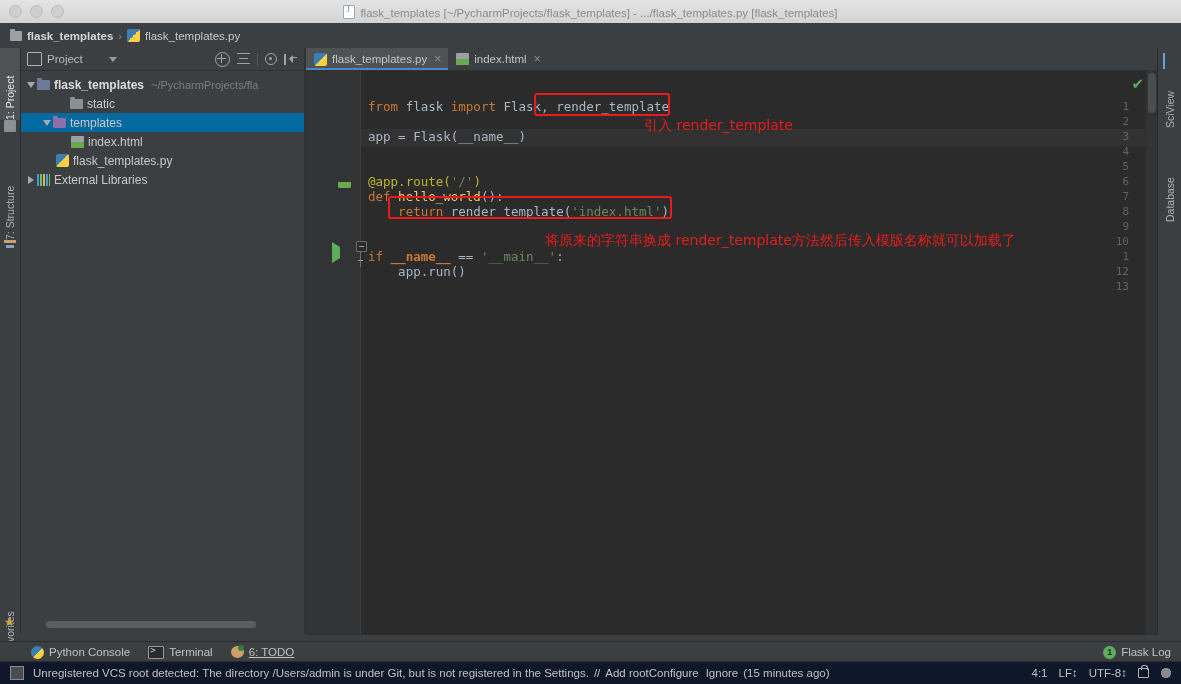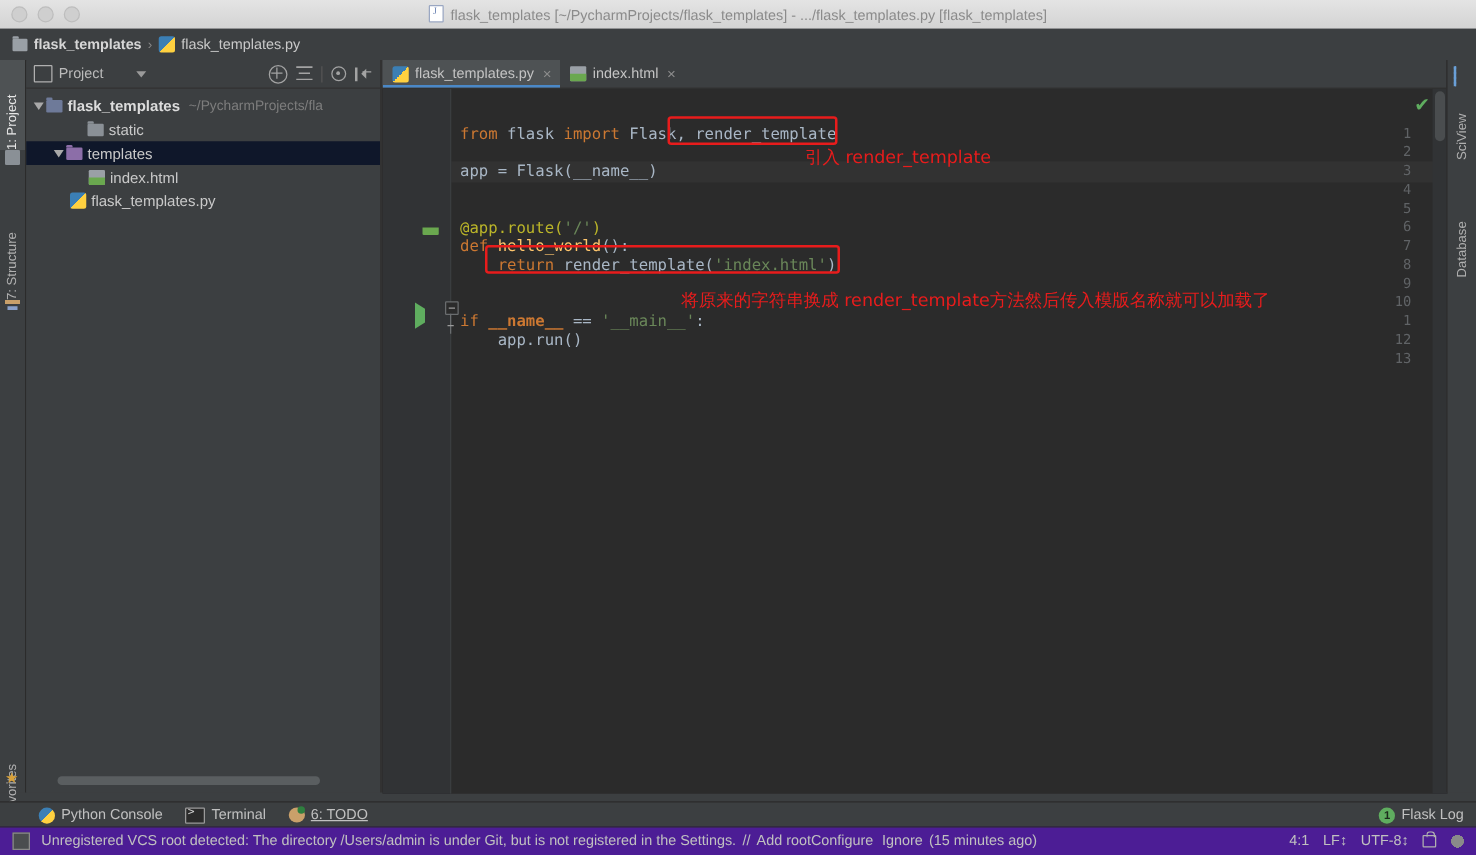--- a/index.html
+++ b/index.html
@@ -129,21 +129,21 @@
      background-size:13px 5px,9px 5px,13px 5px;background-position:0 0,2px 5px,0 10px;background-repeat:no-repeat;}
   .pi-sep{width:1px;height:13px;background:#555;}
   .pi-gear{border:1.4px solid #b5b5b5;border-radius:50%;width:10px;height:10px;position:relative;}
   .pi-gear:after{content:"";position:absolute;left:3px;top:3px;width:3px;height:3px;background:#b5b5b5;border-radius:50%;}
   .pi-hide{width:12px;height:11px;border-left:2px solid #b5b5b5;position:relative;}
   .pi-hide:after{content:"";position:absolute;left:4px;top:3px;width:7px;height:1.4px;background:#b5b5b5;}
   .pi-hide:before{content:"";position:absolute;left:3px;top:1px;border-top:4px solid transparent;border-bottom:4px solid transparent;border-right:4px solid #b5b5b5;}
 
   .tree{padding-top:4px;font-size:12px;}
   .trow{height:19px;display:flex;align-items:center;white-space:nowrap;padding-left:4px;}
-  .trow.sel{background:#0f172a;}
+  .trow.sel{background:#0369a1;}
   .twisty{width:12px;height:19px;display:flex;align-items:center;justify-content:center;}
   .tri-r{width:0;height:0;border-top:4.5px solid transparent;border-bottom:4.5px solid transparent;border-left:6px solid #a9a9a9;}
   .tri-d{width:0;height:0;border-left:4.5px solid transparent;border-right:4.5px solid transparent;border-top:6px solid #a9a9a9;}
   .tlabel{margin-left:4px;color:#c9c9c9;}
   .tlabel.b{font-weight:bold;color:#dcdcdc;}
   .tpath{margin-left:7px;color:#7d7d7d;font-size:11px;}
   .fold-blue{width:13px;height:10px;background:#6e7a99;border-radius:1px;position:relative;}
   .fold-blue:before{content:"";position:absolute;left:0;top:-2px;width:5px;height:2px;background:#6e7a99;border-radius:1px 1px 0 0;}
   .fold-purple{width:13px;height:10px;background:#8c6ea8;border-radius:1px;position:relative;}
   .fold-purple:before{content:"";position:absolute;left:0;top:-2px;width:5px;height:2px;background:#8c6ea8;border-radius:1px 1px 0 0;}
@@ -226,21 +226,21 @@
   .console-ico{width:13px;height:13px;border-radius:50%;background:linear-gradient(135deg,#3b7fb5 0 50%,#ffd140 50% 100%);}
   .term-ico{width:14px;height:11px;background:#2b2b2b;border:1px solid #9a9a9a;border-radius:1px;position:relative;}
   .term-ico:after{content:">";position:absolute;left:1px;top:-2px;font-size:9px;color:#d0d0d0;font-family:"DejaVu Sans Mono",monospace;}
   .todo-ico{width:13px;height:12px;border-radius:50%;background:#c9a06a;position:relative;}
   .todo-ico:after{content:"";position:absolute;left:7px;top:-1px;width:6px;height:6px;border-radius:50%;background:#2f7f3f;}
   .evlog{margin-left:auto;display:flex;align-items:center;gap:5px;padding-right:10px;font-size:11.5px;color:#c0c0c0;}
   .ev-badge{width:13px;height:13px;border-radius:50%;background:#5fad5f;color:#1c2b1c;font-size:9px;
             display:flex;align-items:center;justify-content:center;font-weight:bold;}
 
   .statusbar{
-    position:absolute;left:0;bottom:0;width:1181px;height:22px;background:#4c1d95;
+    position:absolute;left:0;bottom:0;width:1181px;height:22px;background:#0f172a;
     border-top:1px solid #2b2b2b;display:flex;align-items:center;
   }
   .sb-sq{width:12px;height:12px;border:1px solid #8a8a8a;background:#4a4d4f;margin:0 9px 0 10px;}
   .sb-msg{font-size:11.5px;color:#c0c0c0;}
   .sb-link{color:#c0c0c0;text-decoration:none;}
   .sb-right{margin-left:auto;display:flex;align-items:center;gap:11px;padding-right:9px;font-size:11.5px;color:#c0c0c0;}
   .lock-ico{width:9px;height:8px;border:1.3px solid #b0b0b0;border-radius:1px;position:relative;}
   .lock-ico:before{content:"";position:absolute;left:1.5px;top:-4px;width:5px;height:4px;border:1.3px solid #b0b0b0;border-bottom:none;border-radius:3px 3px 0 0;}
   .hammer-ico{width:12px;height:12px;background:#8a8a8a;-webkit-mask:radial-gradient(circle,#000 60%,transparent 61%);mask:radial-gradient(circle,#000 60%,transparent 61%);}
 </style>
@@ -358,20 +358,27 @@
       <div class="trow" style="padding-left:50px">
         <span class="html-ico" style="margin-right:0"></span>
         <span class="tlabel">index.html</span>
       </div>
 
       <div class="trow" style="padding-left:35px">
         <span class="py-ico" style="margin-right:0"></span>
         <span class="tlabel">flask_templates.py</span>
       </div>
 
+      <div class="trow" style="padding-left:4px">
+        <span class="twisty">
+            <span class="tri-r"></span>
+          </span>
+        <span class="lib-ico"></span>
+        <span class="tlabel">External Libraries</span>
+      </div>
     </div>
 
     <div class="panel-hscroll"></div>
   </div>
   <div class="panel-split"></div>
 
   <div class="editor-wrap">
 
     <div class="tabs">
       <div class="tab active">

